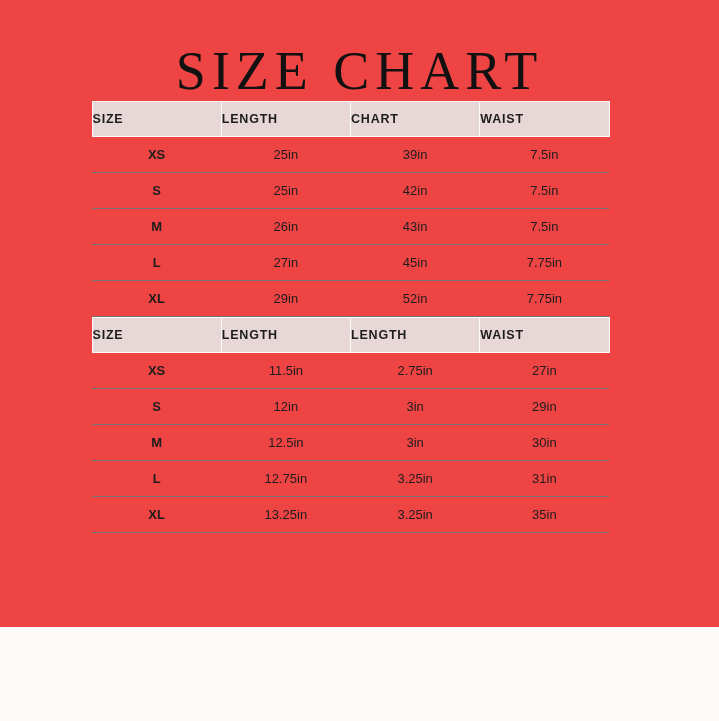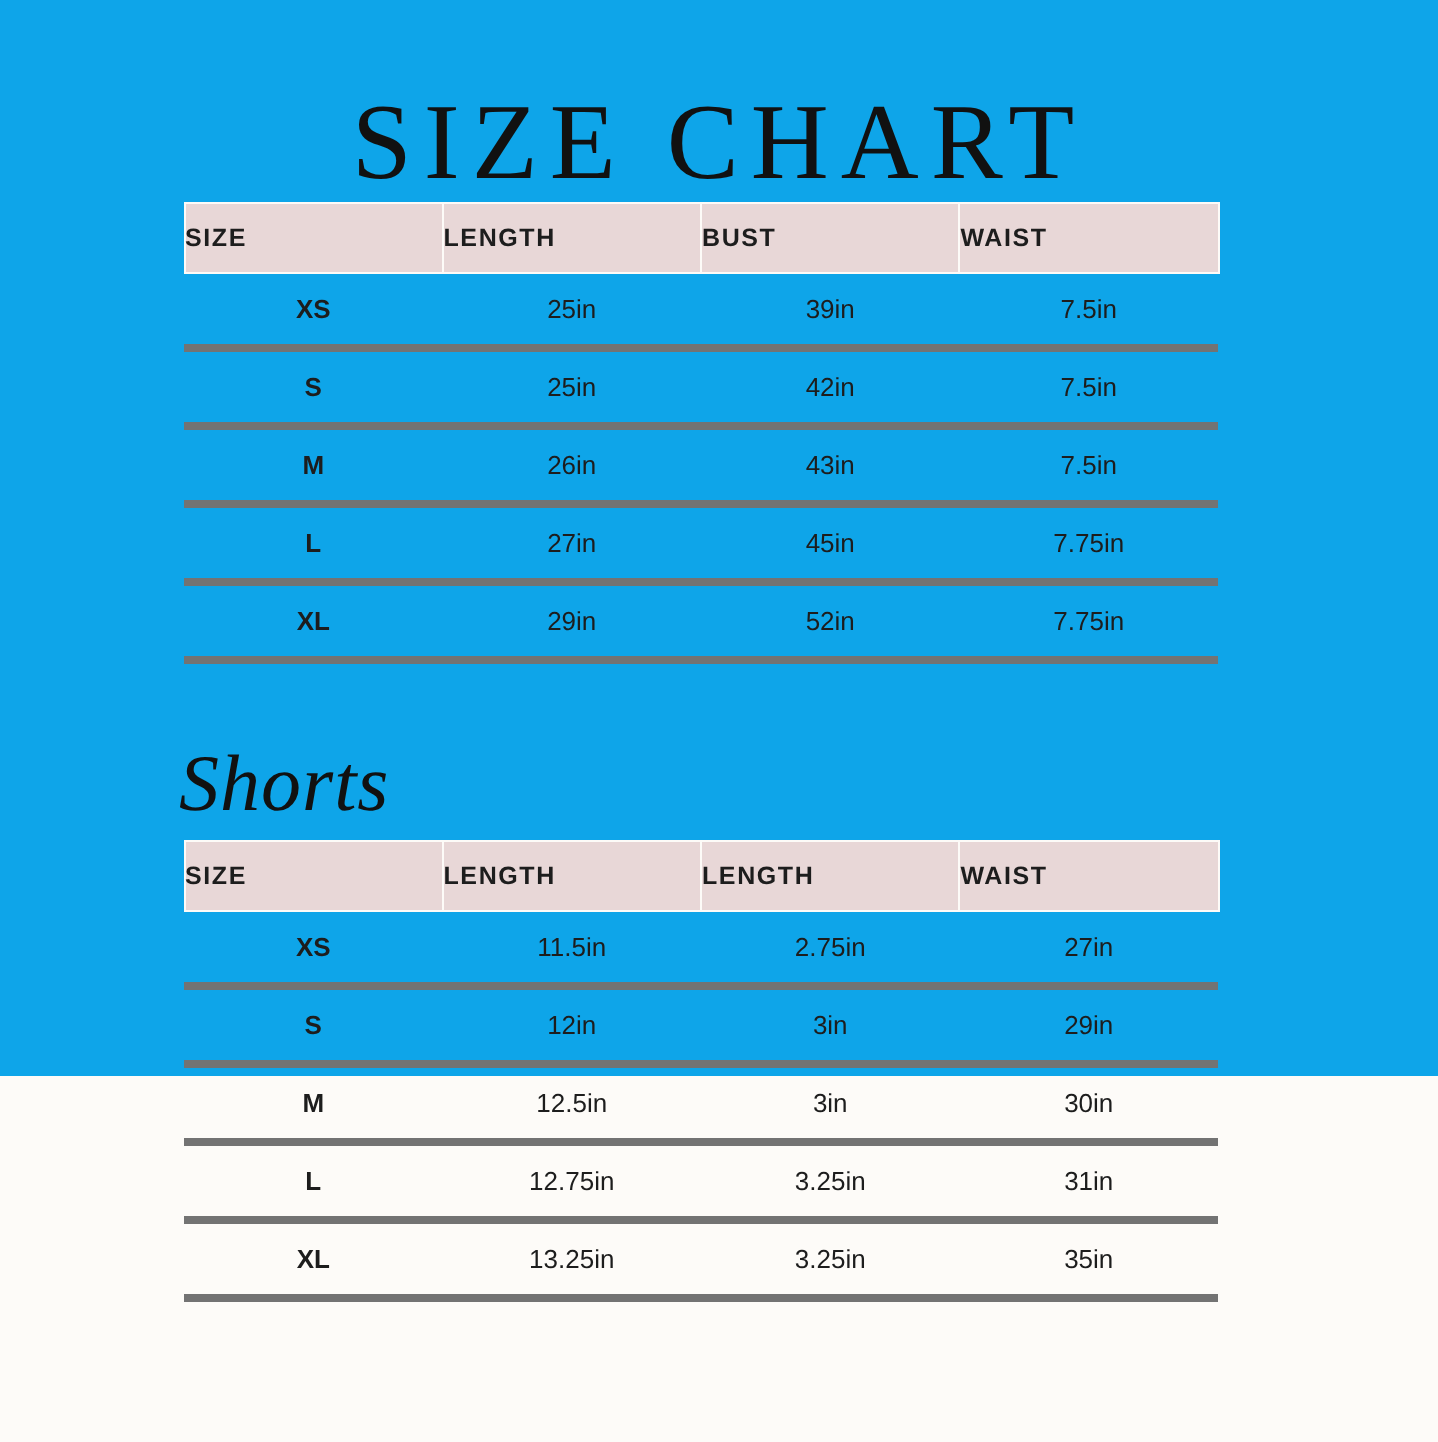--- a/index.html
+++ b/index.html
@@ -10,22 +10,22 @@
     width: 719px;
     height: 721px;
     background: #fdfbf8;
     font-family: "Liberation Sans", sans-serif;
     color: #1a1a1a;
     overflow: hidden;
   }
   .page {
     position: relative;
     width: 719px;
-    height: 538px;
-    background: #0ea5e9;
+    height: 627px;
+    background: #ef4444;
   }
   .main-title {
     text-align: center;
     font-family: "Liberation Serif", serif;
     font-size: 54px;
     letter-spacing: 6px;
     font-weight: 400;
     color: #111;
     margin: 0;
     padding-top: 42px;
@@ -62,21 +62,21 @@
     letter-spacing: 0.8px;
     color: #1d1d1d;
     padding: 10px 0;
     text-align: left;
     border: 1px solid #fdfbf8;
   }
   tbody td {
     font-size: 13px;
     text-align: center;
     padding: 10px 0;
-    border-bottom: 4px solid #737373;
+    border-bottom: 1px solid #737373;
     color: #1d1d1d;
   }
   tbody tr:first-child td {
     border-top: 1px solid #d9d2cd;
   }
   tbody td.size-col {
     font-weight: bold;
   }
   .tbl-wrap { position: relative; }
 </style>
@@ -93,21 +93,21 @@
         <colgroup>
           <col style="width:25%">
           <col style="width:25%">
           <col style="width:25%">
           <col style="width:25%">
         </colgroup>
         <thead>
           <tr>
             <th>SIZE</th>
             <th>LENGTH</th>
-            <th>BUST</th>
+            <th>CHART</th>
             <th>WAIST</th>
           </tr>
         </thead>
         <tbody>
           <tr>
             <td class="size-col">XS</td>
             <td>25in</td>
             <td>39in</td>
             <td>7.5in</td>
           </tr>
@@ -134,21 +134,20 @@
             <td>29in</td>
             <td>52in</td>
             <td>7.75in</td>
           </tr>
         </tbody>
       </table>
     </div>
   </div>
 
   <div class="section">
-    <h2 class="section-title" id="section-shorts-title">Shorts</h2>
     <div class="tbl-wrap">
       <table>
         <colgroup>
           <col style="width:25%">
           <col style="width:25%">
           <col style="width:25%">
           <col style="width:25%">
         </colgroup>
         <thead>
           <tr>

